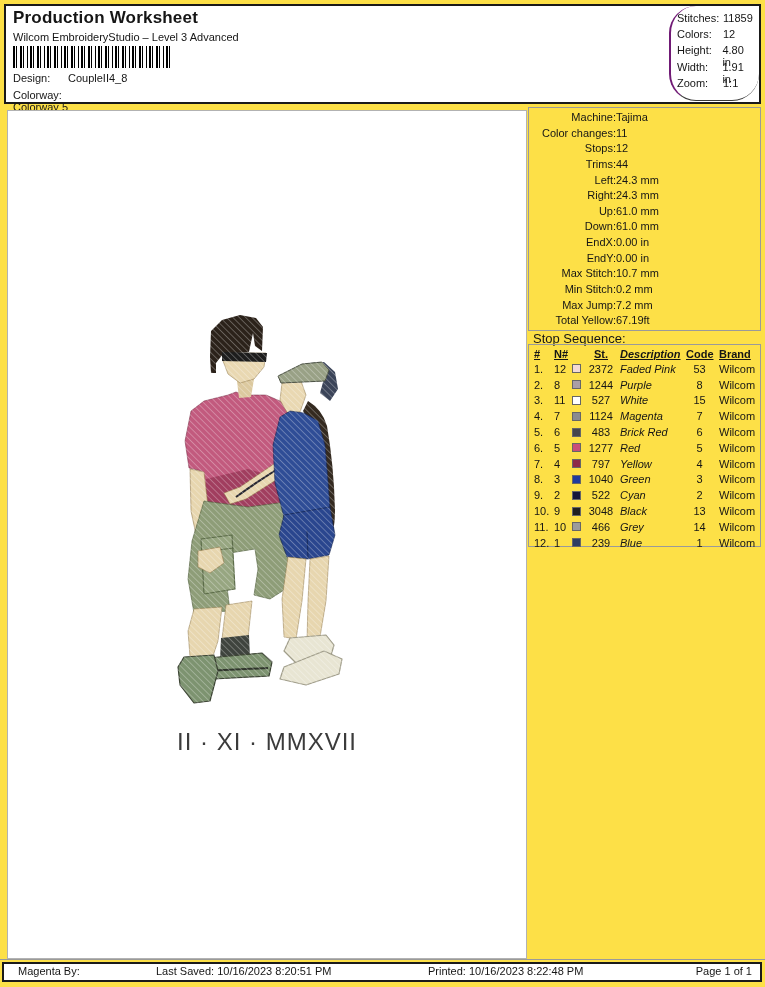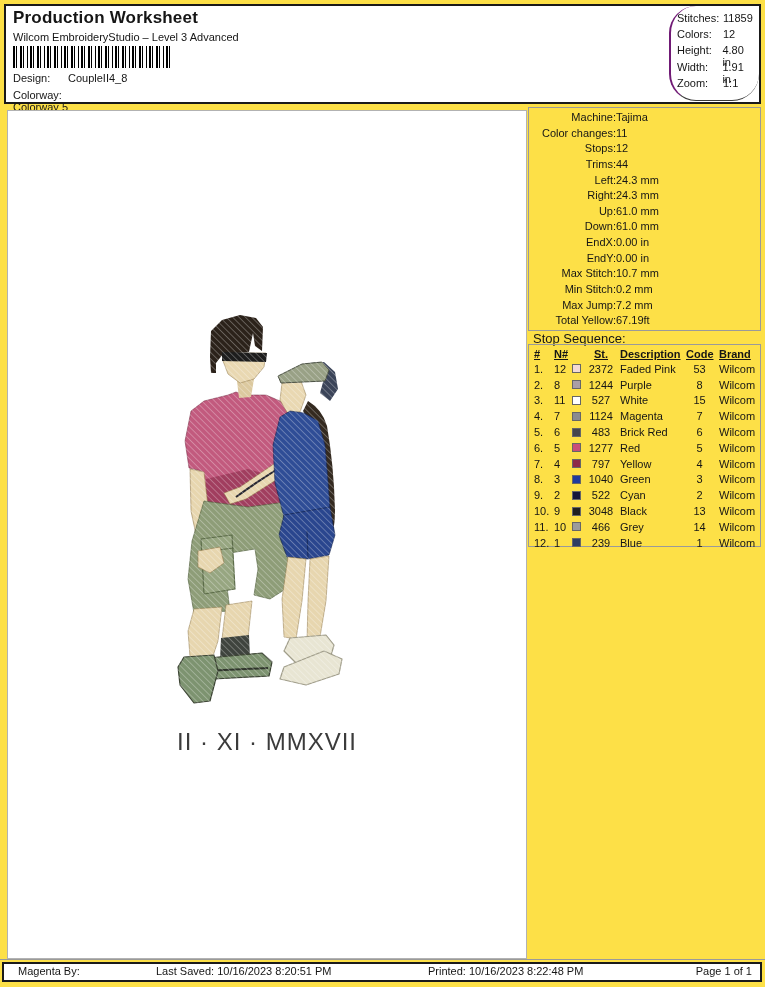--- a/index.html
+++ b/index.html
@@ -34,21 +34,21 @@
   .m-row { display:flex; font-size:11px; height:15.65px; }
   .m-row .lbl { width:82px; }
 
   .stop-title { position:absolute; left:533px; top:331px; font-size:13px; }
   .stop-box { position:absolute; left:528px; top:344px; width:233px; height:203px;
     border:1px solid #9a9a9a; padding:1px 0 0 5px; font-size:11px; }
   .seq-grid { display:grid; grid-template-columns:20px 18px 16px 26px 72px 27px auto; align-items:center; height:15.8px; }
   .seq-head { height:15px; }
   .seq-head span { font-weight:bold; text-decoration:underline; }
   .c-st, .c-code { text-align:center; }
-  .c-desc { padding-left:6px; }
+  .c-desc { padding-left:6px;font-style:italic; }
   .c-brand { padding-left:6px; }
   .swatch { width:9px; height:9px; border:1px solid #666; display:inline-block; background:#fff; }
 
   
   .canvas-box { position:absolute; left:7px; top:110px; width:520px; height:849px; border:1px solid #b2b2b2; background:#fff; }
   .canvas-box svg { position:absolute; left:0; top:0; }
   .date-text { position:absolute; left:0; top:617px; width:100%; text-align:center;
     font-weight:normal; font-size:24px; color:#3b3b3b; letter-spacing:1px; }
 
   

